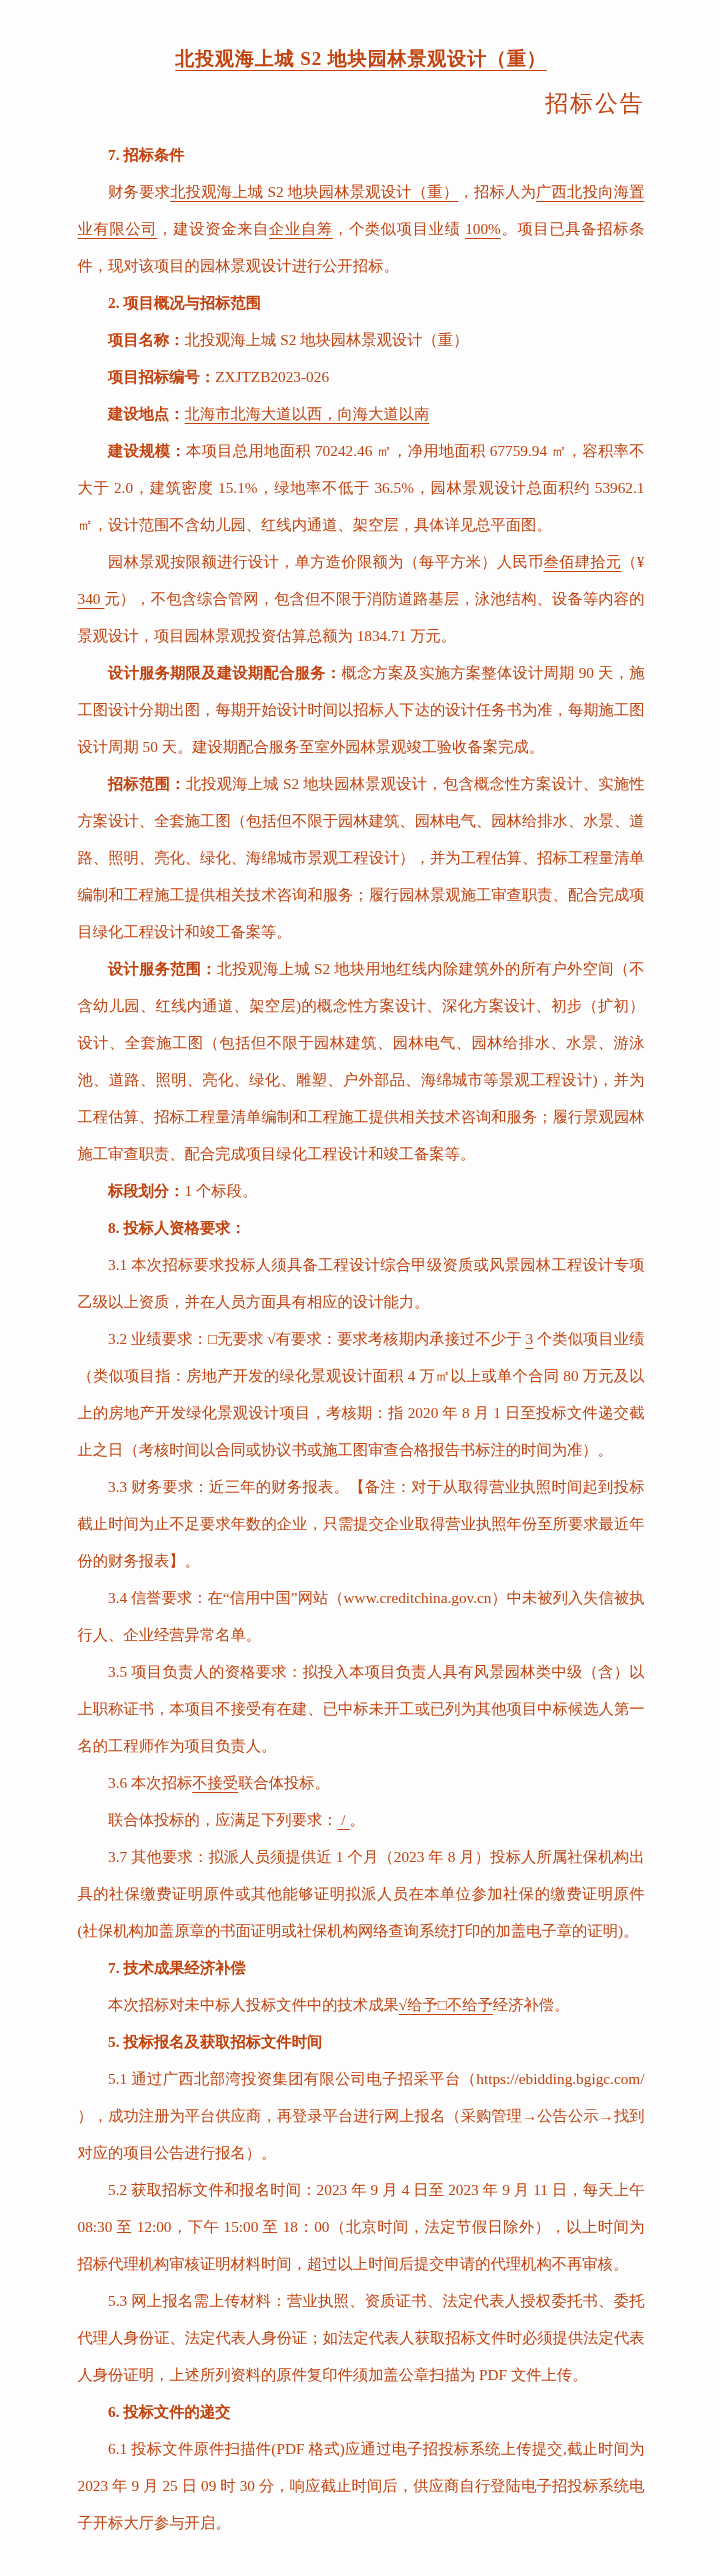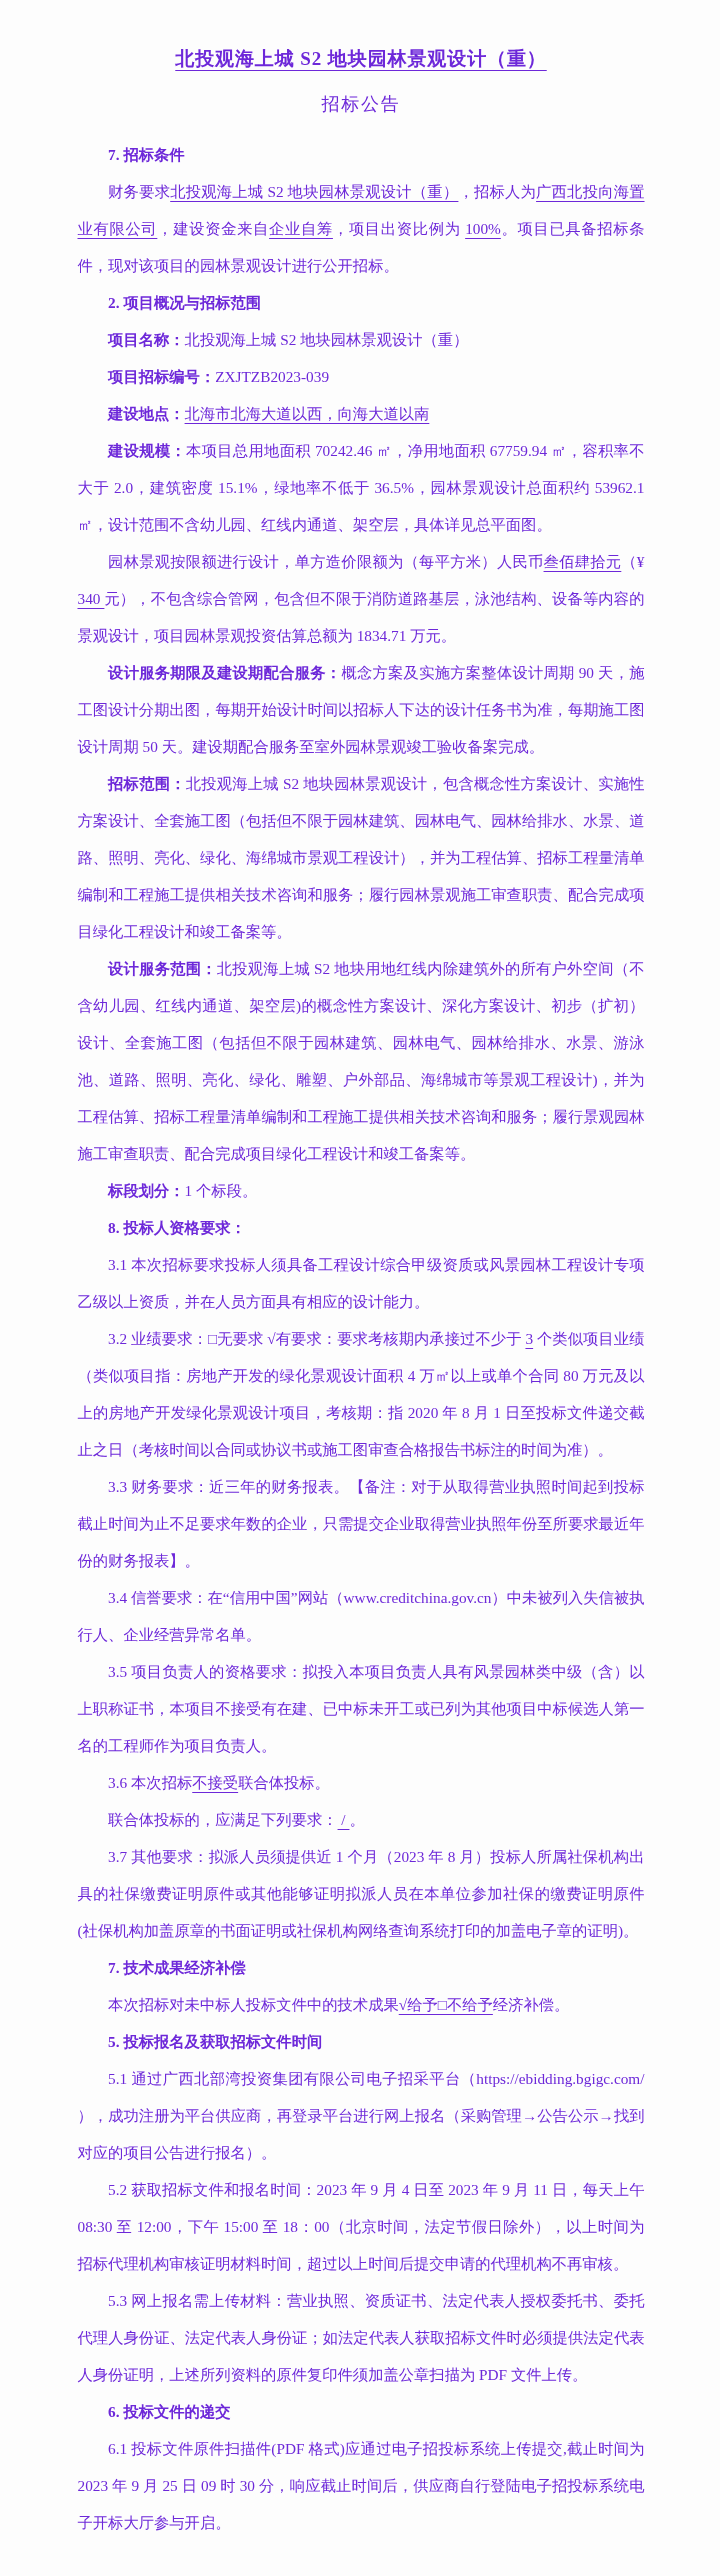--- a/index.html
+++ b/index.html
@@ -1,47 +1,47 @@
 <!DOCTYPE html>
 <html style="font-size:14.4px"><head>
 <meta charset="utf-8">
 <style>
   html,body{margin:0;padding:0;background:#fdfdfd;}
   .page{
     width:681px;height:2576px;margin:0 auto;background:#fdfdfd;
     box-sizing:border-box;padding:38px 56px 0 58px;overflow:hidden;
     font-family:"Liberation Serif","DejaVu Serif",serif;
-    color:#6d28d9;font-size:15.3px;line-height:37px;
+    color:#c2410c;font-size:15.3px;line-height:37px;
   }
   .doc-title{
     text-align:center;font-size:19px;font-weight:bold;
     text-decoration:underline;text-underline-offset:4.5px;
     margin:5.4px 0 9px 0;line-height:32px;letter-spacing:0.9px;
   }
   .doc-subtitle{
-    text-align:center;font-size:18px;font-weight:normal;
+    text-align:right;font-size:23px;font-weight:normal;
     margin:12.6px 0 16px 0;line-height:32px;letter-spacing:1.8px;
   }
   .heading{font-weight:bold;text-indent:2em;}
   .para{margin:0;text-indent:2em;text-align:justify;}
   .para .u{text-decoration:underline;text-underline-offset:3.6px;}
   .para .b{font-weight:bold;}
 </style>
 </head>
 <body>
 
 <div class="page">
   <div class="doc-title">北投观海上城 S2 地块园林景观设计（重）</div>
   <div class="doc-subtitle">招标公告</div>
   <div id="doc-body">
       <div class="heading">7.  招标条件</div>
-      <p class="para"><span>财务要求</span><span class="u">北投观海上城 S2 地块园林景观设计（重）</span><span>，招标人为</span><span class="u">广西北投向海置业有限公司</span><span>，建设资金来自</span><span class="u">企业自筹</span><span>，项目出资比例为 </span><span class="u">100%</span><span>。项目已具备招标条件，现对该项目的园林景观设计进行公开招标。</span></p>
+      <p class="para"><span>财务要求</span><span class="u">北投观海上城 S2 地块园林景观设计（重）</span><span>，招标人为</span><span class="u">广西北投向海置业有限公司</span><span>，建设资金来自</span><span class="u">企业自筹</span><span>，个类似项目业绩 </span><span class="u">100%</span><span>。项目已具备招标条件，现对该项目的园林景观设计进行公开招标。</span></p>
       <div class="heading">2.  项目概况与招标范围</div>
       <p class="para"><span class="b">项目名称：</span><span>北投观海上城 S2 地块园林景观设计（重）</span></p>
-      <p class="para"><span class="b">项目招标编号：</span><span>ZXJTZB2023-039</span></p>
+      <p class="para"><span class="b">项目招标编号：</span><span>ZXJTZB2023-026</span></p>
       <p class="para"><span class="b">建设地点：</span><span class="u">北海市北海大道以西，向海大道以南 </span></p>
       <p class="para"><span class="b">建设规模：</span><span>本项目总用地面积 70242.46 ㎡，净用地面积 67759.94 ㎡，容积率不大于 2.0，建筑密度 15.1%，绿地率不低于 36.5%，园林景观设计总面积约 53962.1 ㎡，设计范围不含幼儿园、红线内通道、架空层，具体详见总平面图。</span></p>
       <p class="para"><span>园林景观按限额进行设计，单方造价限额为（每平方米）人民币</span><span class="u">叁佰肆拾元</span><span>（¥</span><span class="u"> 340 </span><span>元），不包含综合管网，包含但不限于消防道路基层，泳池结构、设备等内容的景观设计，项目园林景观投资估算总额为 1834.71 万元。</span></p>
       <p class="para"><span class="b">设计服务期限及建设期配合服务：</span><span>概念方案及实施方案整体设计周期 90 天，施工图设计分期出图，每期开始设计时间以招标人下达的设计任务书为准，每期施工图设计周期 50 天。建设期配合服务至室外园林景观竣工验收备案完成。</span></p>
       <p class="para"><span class="b">招标范围：</span><span>北投观海上城 S2 地块园林景观设计，包含概念性方案设计、实施性方案设计、全套施工图（包括但不限于园林建筑、园林电气、园林给排水、水景、道路、照明、亮化、绿化、海绵城市景观工程设计），并为工程估算、招标工程量清单编制和工程施工提供相关技术咨询和服务；履行园林景观施工审查职责、配合完成项目绿化工程设计和竣工备案等。</span></p>
       <p class="para"><span class="b">设计服务范围：</span><span>北投观海上城 S2 地块用地红线内除建筑外的所有户外空间（不含幼儿园、红线内通道、架空层)的概念性方案设计、深化方案设计、初步（扩初）设计、全套施工图（包括但不限于园林建筑、园林电气、园林给排水、水景、游泳池、道路、照明、亮化、绿化、雕塑、户外部品、海绵城市等景观工程设计)，并为工程估算、招标工程量清单编制和工程施工提供相关技术咨询和服务；履行景观园林施工审查职责、配合完成项目绿化工程设计和竣工备案等。</span></p>
       <p class="para"><span class="b">标段划分：</span><span>1 个标段。</span></p>
       <div class="heading">8. 投标人资格要求：</div>
       <p class="para"><span>3.1 本次招标要求投标人须具备工程设计综合甲级资质或风景园林工程设计专项乙级以上资质，并在人员方面具有相应的设计能力。</span></p>
       <p class="para"><span>3.2  业绩要求：□无要求 √有要求：要求考核期内承接过不少于 </span><span class="u">3</span><span> 个类似项目业绩（类似项目指：房地产开发的绿化景观设计面积 4 万㎡以上或单个合同 80 万元及以上的房地产开发绿化景观设计项目，考核期：指 2020 年 8 月 1 日至投标文件递交截止之日（考核时间以合同或协议书或施工图审查合格报告书标注的时间为准）。</span></p>

